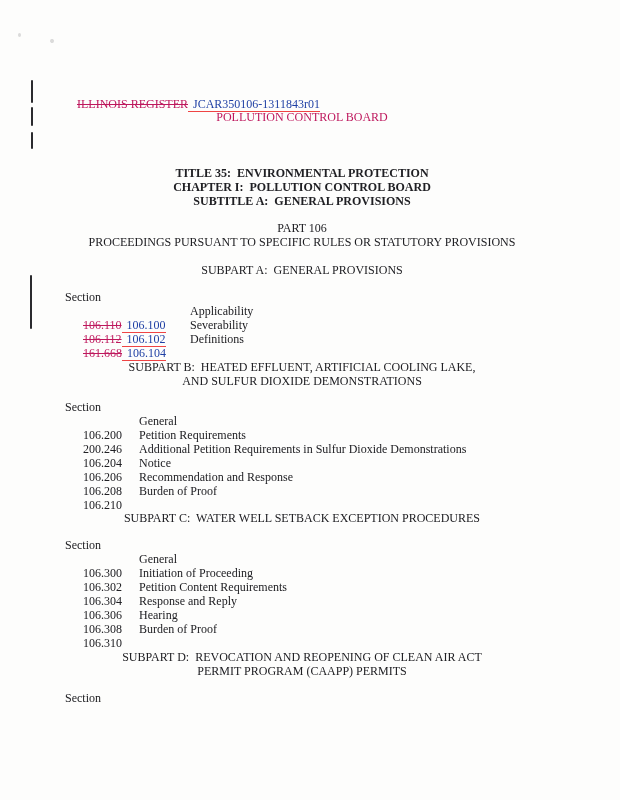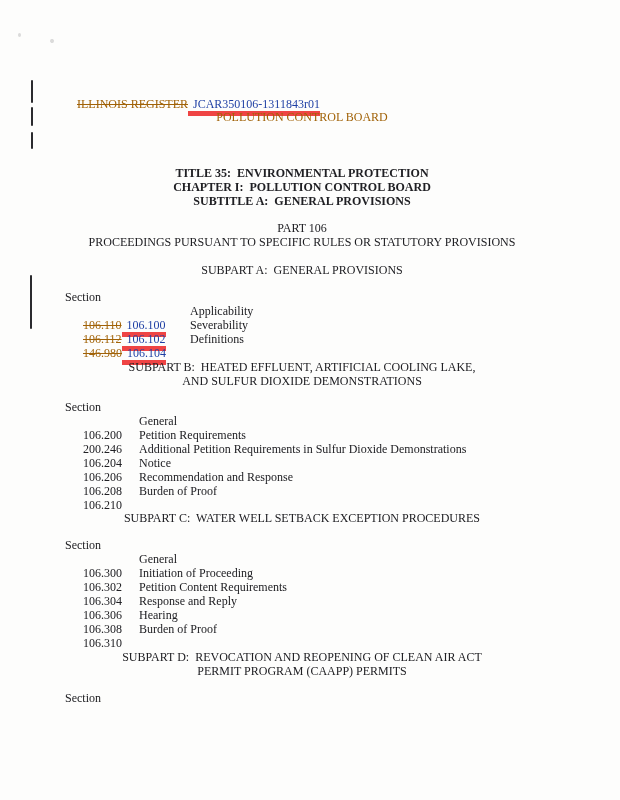--- a/index.html
+++ b/index.html
@@ -8,24 +8,24 @@
     width:620px;height:800px;
     background:#fdfdfc;
     font-family:"Liberation Serif", serif;
     font-size:12px;
     color:#202024;
     overflow:hidden;
   }
   .abs{position:absolute;}
   .cline{position:absolute;left:50px;width:504px;text-align:center;white-space:pre;line-height:14px;}
   .lh{line-height:14px;white-space:pre;}
-  .red{color:#a16207;}
+  .red{color:#be185d;}
   .blue{color:#1e3fa4;}
   .strike{text-decoration:line-through;text-decoration-color:currentColor;}
-  .ins{border-bottom:5px solid #ef4444;padding-left:5px;}
+  .ins{border-bottom:1px solid #ef4444;padding-left:5px;}
   .bar{position:absolute;width:2px;background:#2a2a2e;border-radius:1px;}
   .b1{left:31px;top:80px;height:23px;width:1.6px;}
   .b2{left:31px;top:107px;height:19px;width:1.6px;}
   .b3{left:31px;top:132px;height:17px;width:1.6px;}
   .b4{left:30px;top:275px;height:54px;}
   .list{position:absolute;left:65px;}
   .row{position:relative;height:14px;line-height:14px;white-space:pre;}
   .row .rtitle{position:absolute;top:0;white-space:pre;}
   .ta .rtitle{left:113px;margin-left:12px;}
   .tb .rtitle{left:74px;}
@@ -70,21 +70,21 @@
     <div class="row">Section</div>
     <div class="row">
       <span class="red strike">106.110</span><span class="blue ins">106.100</span>
       <span class="rtitle">Applicability</span>
     </div>
     <div class="row">
       <span class="red strike">106.112</span><span class="blue ins">106.102</span>
       <span class="rtitle">Severability</span>
     </div>
     <div class="row">
-      <span class="red strike">146.980</span><span class="blue ins">106.104</span>
+      <span class="red strike">161.668</span><span class="blue ins">106.104</span>
       <span class="rtitle">Definitions</span>
     </div>
   </div>
 
   <div class="abs" style="left:50px;top:360px;width:504px;text-align:center;">
     <div class="lh">SUBPART B:  HEATED EFFLUENT, ARTIFICIAL COOLING LAKE,</div>
     <div class="lh">AND SULFUR DIOXIDE DEMONSTRATIONS</div>
   </div>
 
   <div class="list tb" style="top:400px;">

